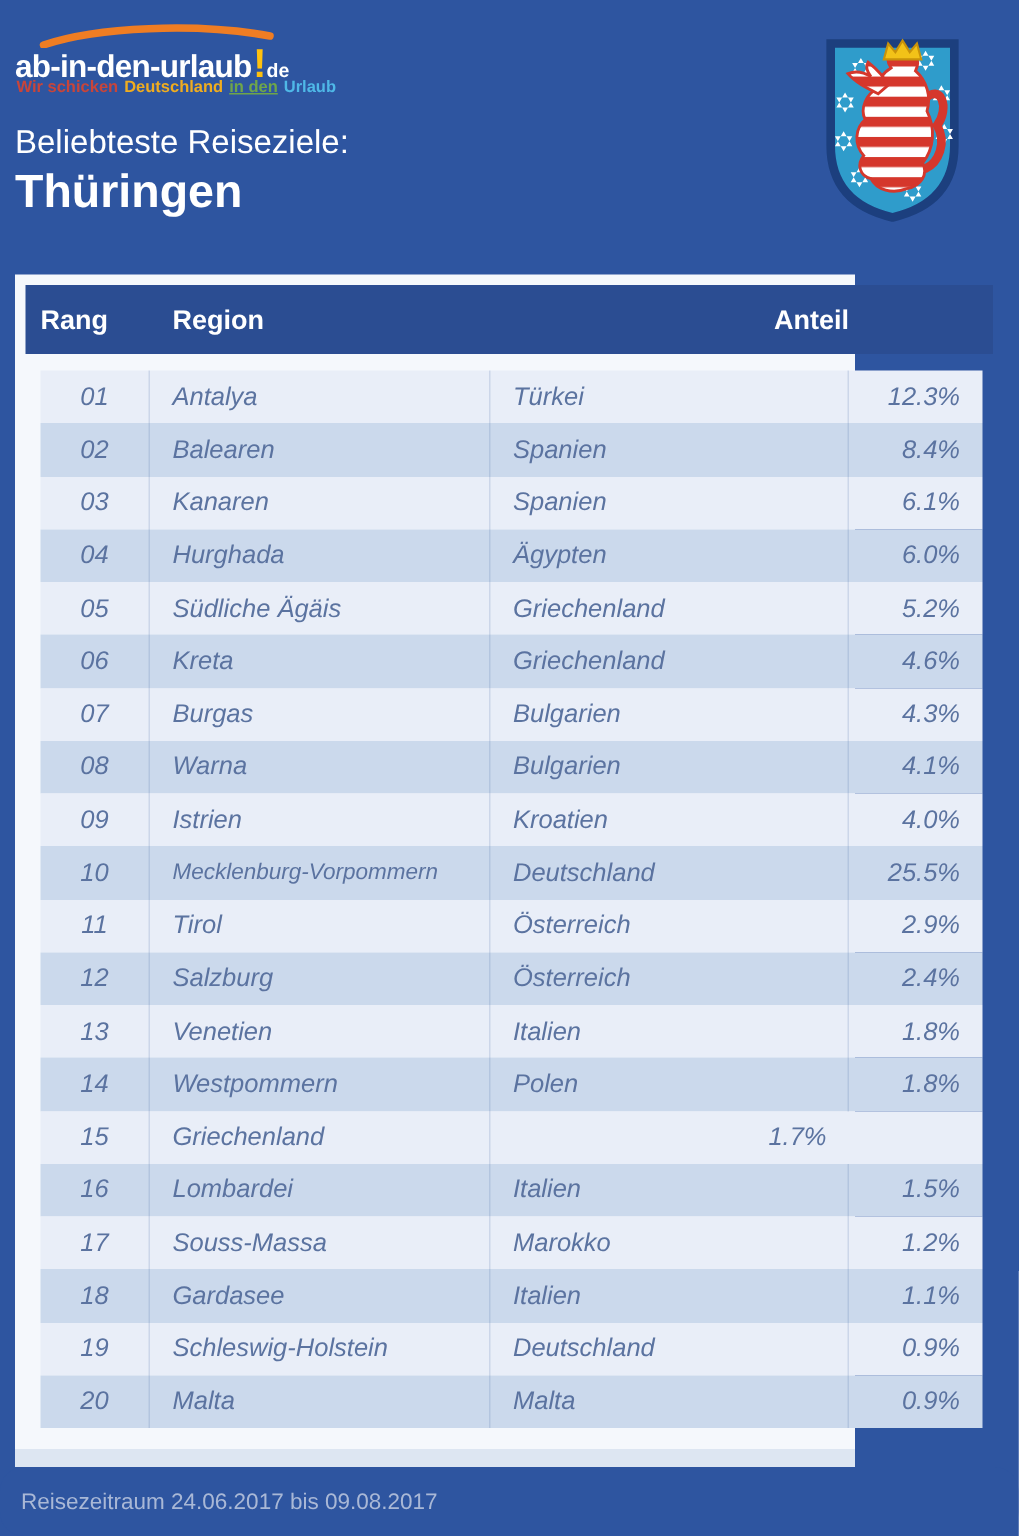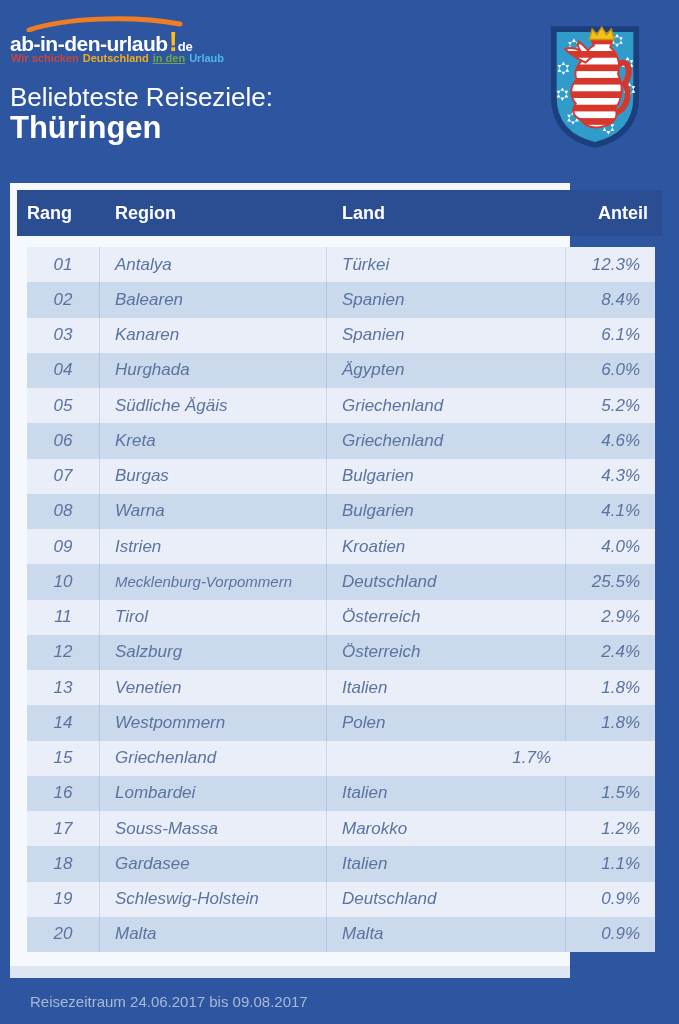--- a/index.html
+++ b/index.html
@@ -17,21 +17,21 @@
   .logo { position:absolute; left:10px; top:14px; width:230px; height:56px; }
   .logo-swoosh { position:absolute; left:16px; top:2px; width:158px; height:16px; }
   .logo-line { position:absolute; left:0; top:13px; white-space:nowrap; }
   .logo-brand { color:#ffffff; font-weight:bold; font-size:21px; letter-spacing:-0.5px; }
   .logo-bang  { color:#ffc10e; font-weight:bold; font-size:27px; margin-left:1px; }
   .logo-tld   { color:#ffffff; font-weight:bold; font-size:13px; }
   .logo-tagline { position:absolute; left:1px; top:38px; font-size:11px; font-weight:bold; white-space:nowrap; }
   .logo-tagline span { margin-right:4px; }
 
   
-  .subtitle { position:absolute; left:10px; top:82px; color:#ffffff; font-size:26px; font-weight:normal; }
+  .subtitle { position:absolute; left:10px; top:82px; color:#ffffff; font-size:22px; font-weight:normal; }
   .title    { position:absolute; left:10px; top:110px; color:#ffffff; font-size:31px; font-weight:bold; }
 
   
   .crest { position:absolute; left:549px; top:24px; width:92px; height:125px; }
 
   
   .panel {
     position:absolute; left:10px; top:183px; width:560px; height:795px;
     background:#f5f8fc;
   }
@@ -57,21 +57,21 @@
   .cell:not(:last-child) { border-right:1px solid rgba(59,92,156,0.16); }
   .c-rang   { justify-content:center; }
   .c-region { padding-left:15px; }
   .c-land   { padding-left:15px; }
   .c-anteil { justify-content:flex-end; padding-right:15px; }
   .cell.small { font-size:15px; }
 
   
   .footer {
     position:absolute; left:0; top:978px; width:679px; height:46px;
-    background:#2e55a0; display:flex; align-items:center; padding-left:30px;
+    background:#2e55a0; display:flex; align-items:center; padding-left:14px;
     color:#a9b8d6; font-size:15px;border-radius:16px;
   }
 </style>
 </head>
 <body>
 
 <div class="stage">
 
   <div class="logo">
     <svg class="logo-swoosh" viewBox="0 0 158 16">
@@ -116,21 +116,20 @@
 
     <path d="M38,40 C30,36 22,32 17,26 C22,24 28,25 33,28 C30,24 29,21 31,18 C36,22 42,28 45,34 Z" fill="url(#lionstripes)" stroke="#d5372c" stroke-width="2"></path>
 
     <path d="M42,16 L45,5 L50,11 L55,3 L60,11 L65,5 L68,16 Z" fill="#f2c218" stroke="#c8920a" stroke-width="1.5"></path>
   </svg>
 
   <div class="panel">
     <div class="thead">
       <div class="h-rang">Rang</div>
       <div class="h-region">Region</div>
-      <div class="h-land">Land</div>
       <div class="h-anteil">Anteil</div>
     </div>
     <div class="tbody">
         <div class="trow">
           <div class="cell c-rang">01</div>
           <div class="cell c-region">Antalya</div>
           <div class="cell c-land">Türkei</div>
           <div class="cell c-anteil">12.3%</div>
         </div>
         <div class="trow">

